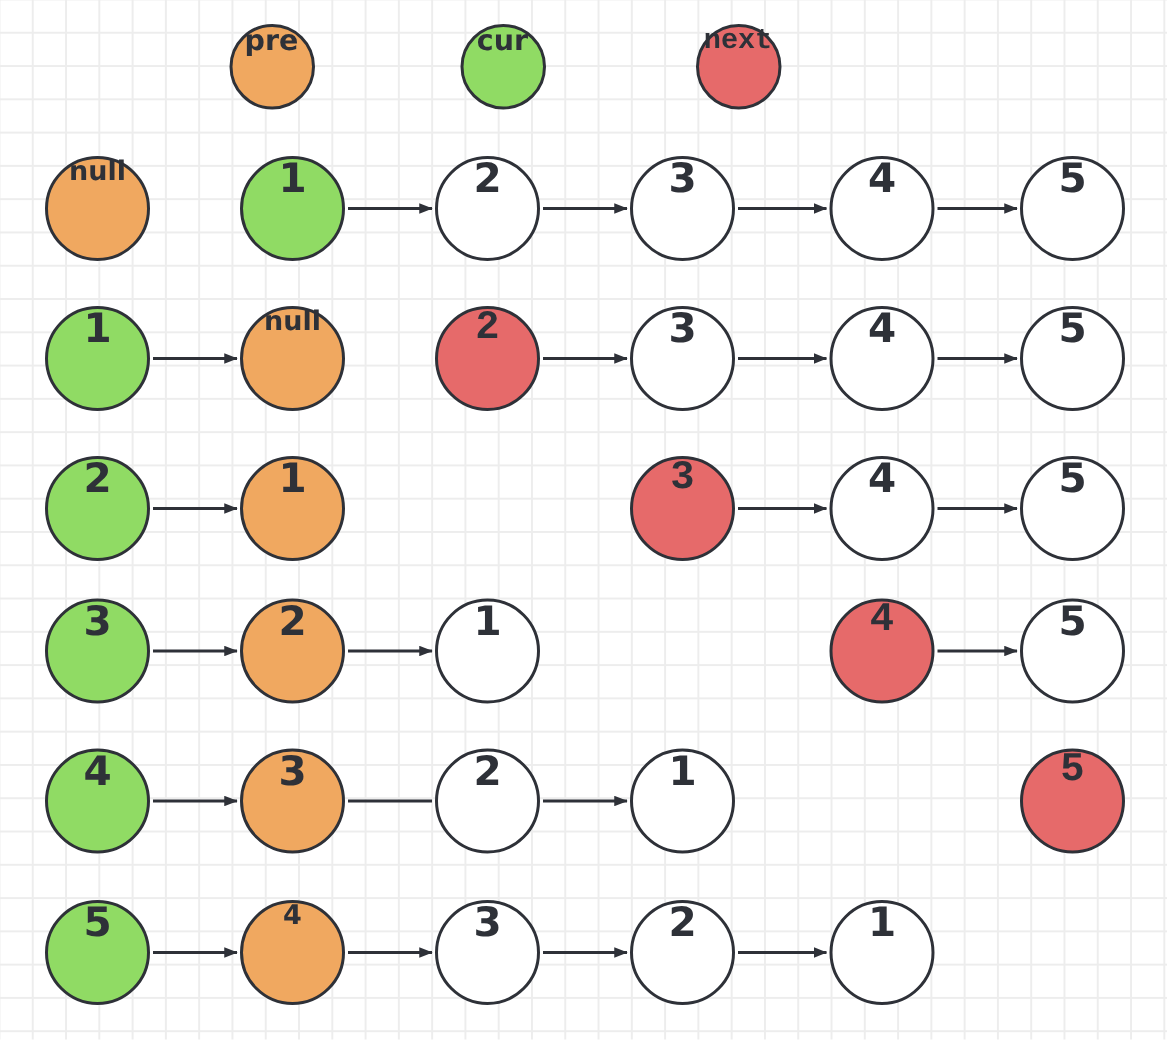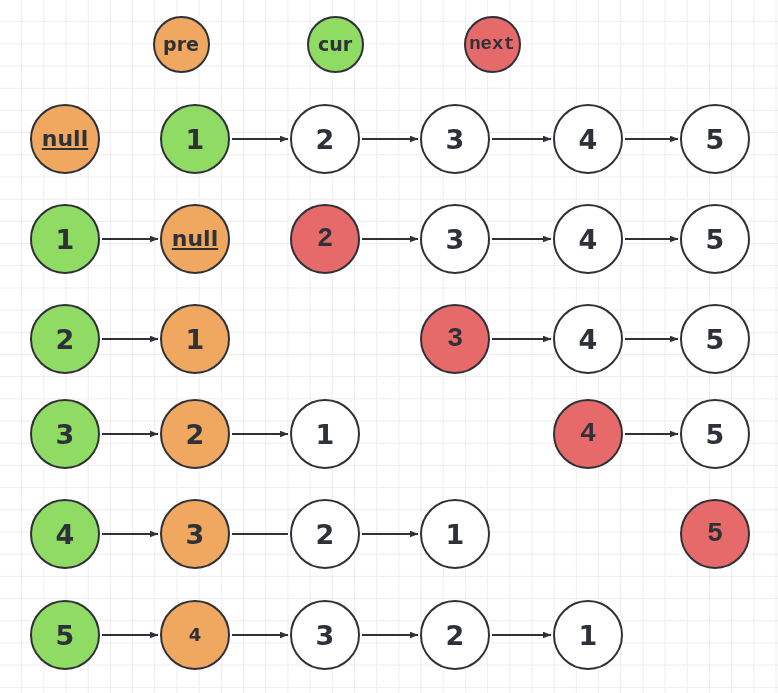--- a/index.html
+++ b/index.html
@@ -34,43 +34,42 @@
     height: 693px;
     pointer-events: none;
   }
 
   .node {
     position: absolute;
     box-sizing: border-box;
     border-radius: 50%;
     border: 2px solid #2e3138;
     display: flex;
-    align-items: center;
+    align-items: flex-start;
     justify-content: center;
     color: #2e3138;
     font-weight: bold;
     line-height: 1;
     text-align: center;
     user-select: none;
   }
 
   .n-white  { background: #ffffff; }
   .n-green  { background: #90db64; }
   .n-orange { background: #f0a860; }
   .n-red    { background: #e66a6a; font-family: Liberation Mono, monospace; }
 
   .legend-node {
     font-size: 19px;
   }
   .row-node {
     font-size: 27px;
   }
   .row-node.small-label {
-    font-size: 22px;
-    text-decoration: underline;
+    font-size: 18px;
   }
   .row-node.tiny-label {
     font-size: 18px;
   }
 </style>
 </head>
 <body>
 
 <div id="canvas">
   <svg class="edge-layer" id="edge-layer" viewBox="0 0 778 693" xmlns="http://www.w3.org/2000/svg">

